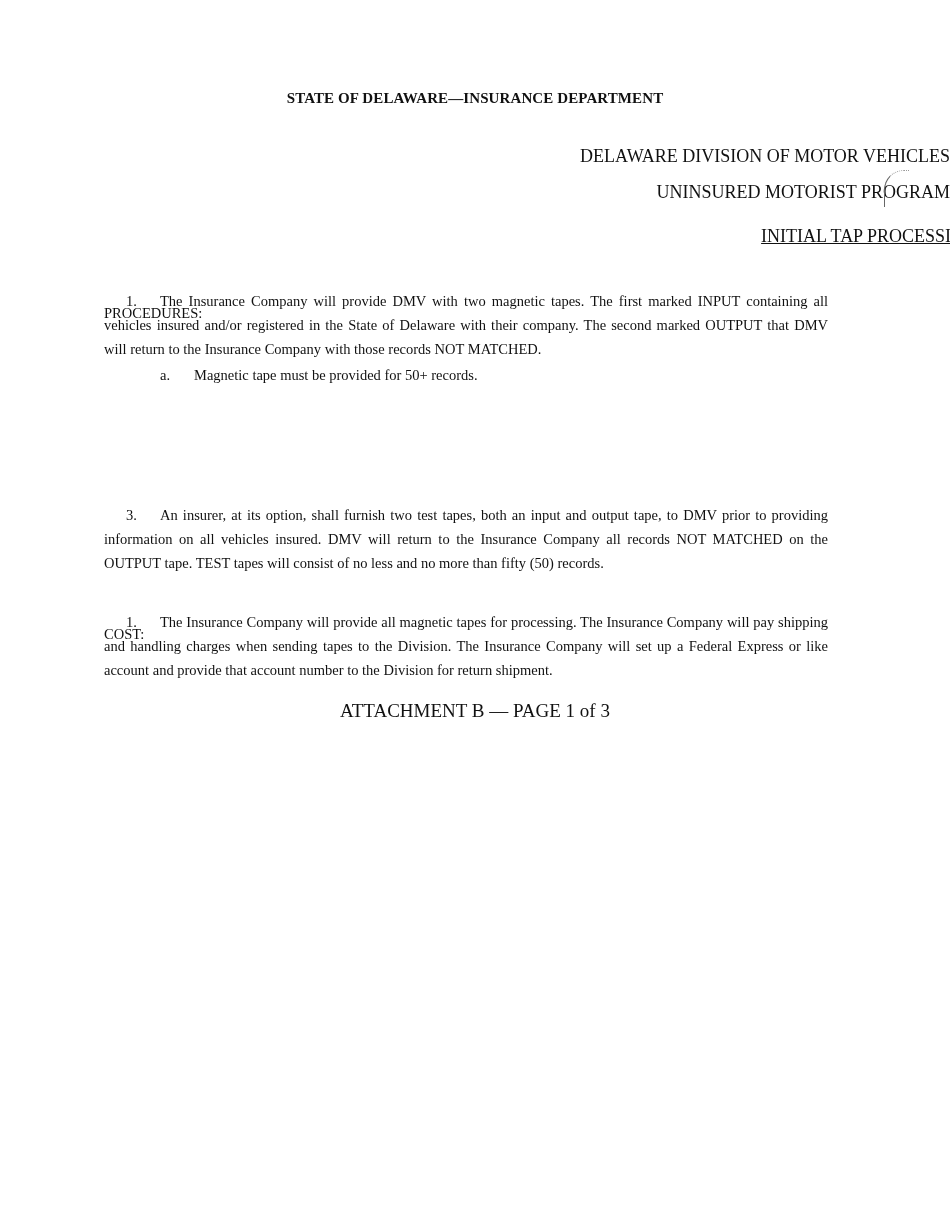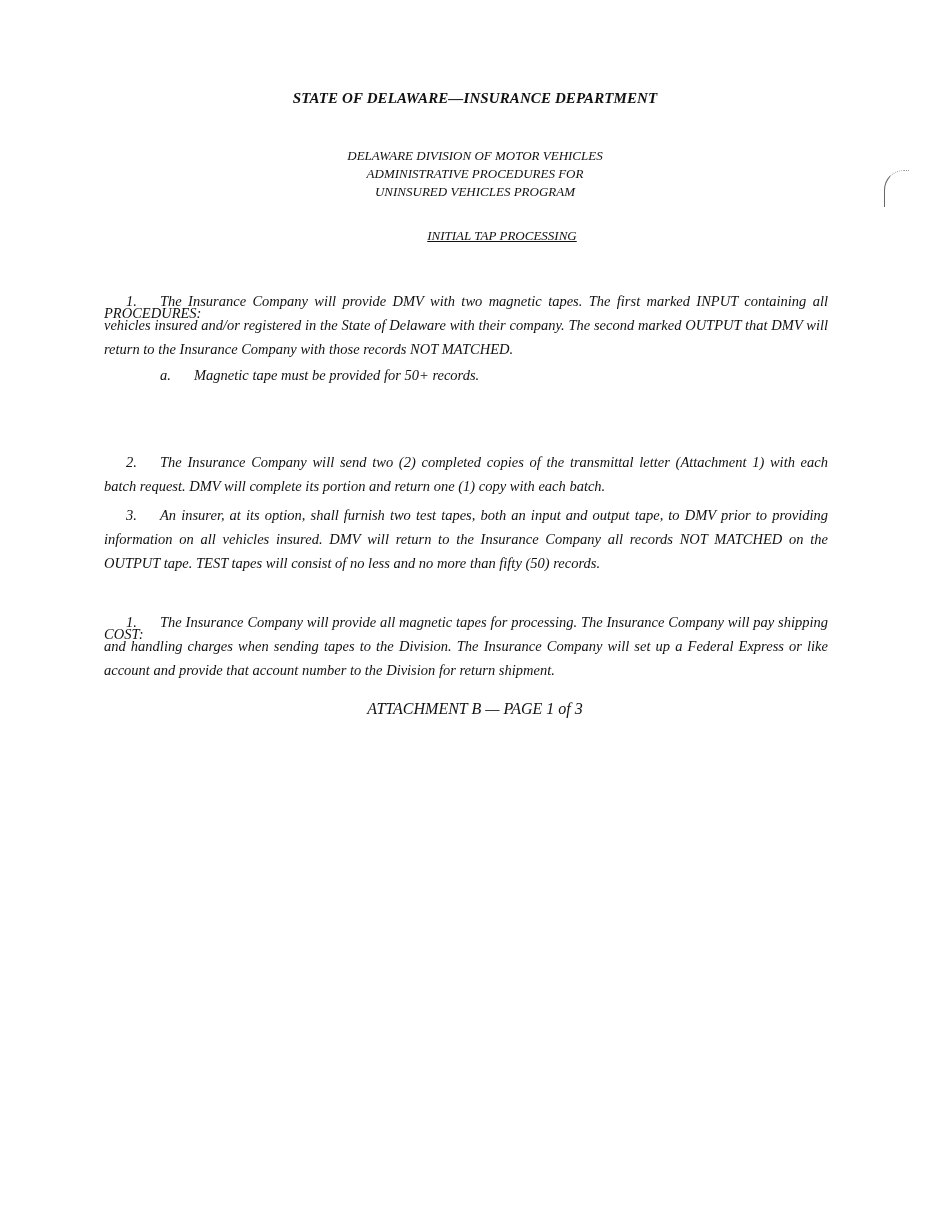--- a/index.html
+++ b/index.html
@@ -1,61 +1,57 @@
 <!DOCTYPE html>
 <html><head>
 <meta charset="utf-8">
 <style>
   html, body { margin: 0; padding: 0; background: #ffffff; }
   body { width: 950px; height: 1228px; position: relative; overflow: hidden;
          font-family: "Liberation Serif", serif; color: #111; }
-  .page { position: absolute; left: 0; top: 0; width: 950px; height: 1228px; font-style: italic; }
+  .page { position: absolute; left: 0; top: 0; width: 950px; height: 1228px; }
   .abs { position: absolute; white-space: nowrap; }
   .center { left: 0; width: 950px; text-align: center; }
   .title { top: 90px; font-weight: bold; font-size: 15px; letter-spacing: 0.1px; }
-  .sub { font-size: 13px; line-height: 18px; }
+  .sub { font-size: 18px; line-height: 18px; text-align: right; }
   .heading { left: 104px; font-size: 14.5px; margin-top: 46px; }
   .para { position: absolute; left: 104px; width: 724px; font-size: 14.5px;
           line-height: 24px; text-align: justify; text-align-last: left; }
   .para .num { display: inline-block; width: 34px; padding-left: 22px; }
   .sub-item .num { display: inline-block; width: 34px; padding-left: 56px; }
-  .footer { top: 700px; font-size: 16px; }
+  .footer { top: 700px; font-size: 19px; }
   .bracket { position: absolute; left: 884px; top: 170px; width: 24px; height: 36px;
              border-left: 1px solid #666; border-top: 1px dotted #999; border-top-left-radius: 20px; }
   .u { text-decoration: underline; }
 </style>
 </head>
 <body>
 
 <div class="page">
 
   <div class="abs center title">STATE OF DELAWARE—INSURANCE DEPARTMENT</div>
 
   <div class="abs center sub" style="top:147px;">DELAWARE DIVISION OF MOTOR VEHICLES</div>
-  <div class="abs center sub" style="top:165px;">ADMINISTRATIVE PROCEDURES FOR</div>
-  <div class="abs center sub" style="top:183px;">UNINSURED VEHICLES PROGRAM</div>
+  <div class="abs center sub" style="top:183px;">UNINSURED MOTORIST PROGRAM</div>
 
   <div class="abs center sub" style="top:227px;padding-left:27px;">
     <span class="u">INITIAL TAP PROCESSING</span>
   </div>
 
   <div class="abs heading" style="top:259px;">PROCEDURES:</div>
 
   <div class="para" style="top:289px;">
     <span class="num">1.</span><span>The Insurance Company will provide DMV with two magnetic tapes.  The first marked INPUT containing all vehicles insured and/or registered in the State of Delaware with their company.  The second marked OUTPUT that DMV will return to the Insurance Company with those records NOT MATCHED.</span>
   </div>
 
   <div class="para sub-item" style="top:363px;">
     <span class="num">a.</span><span>Magnetic tape must be provided for 50+ records.</span>
   </div>
 
 
-  <div class="para" style="top:450px;">
-    <span class="num">2.</span><span>The Insurance Company will send two (2) completed copies of the transmittal letter (Attachment 1) with each batch request.  DMV will complete its portion and return one (1) copy with each batch.</span>
-  </div>
 
   <div class="para" style="top:503px;">
     <span class="num">3.</span><span>An insurer, at its option, shall furnish two test tapes, both an input and output tape, to DMV prior to providing information on all vehicles insured.  DMV will return to the Insurance Company all records NOT MATCHED on the OUTPUT tape.  TEST tapes will consist of no less and no more than fifty (50) records.</span>
   </div>
 
   <div class="abs heading" style="top:580px;">COST:</div>
 
   <div class="para" style="top:610px;">
     <span class="num">1.</span><span>The Insurance Company will provide all magnetic tapes for processing.  The Insurance Company will pay shipping and handling charges when sending tapes to the Division.  The Insurance Company will set up a Federal Express or like account and provide that account number to the Division for return shipment.</span>
   </div>

